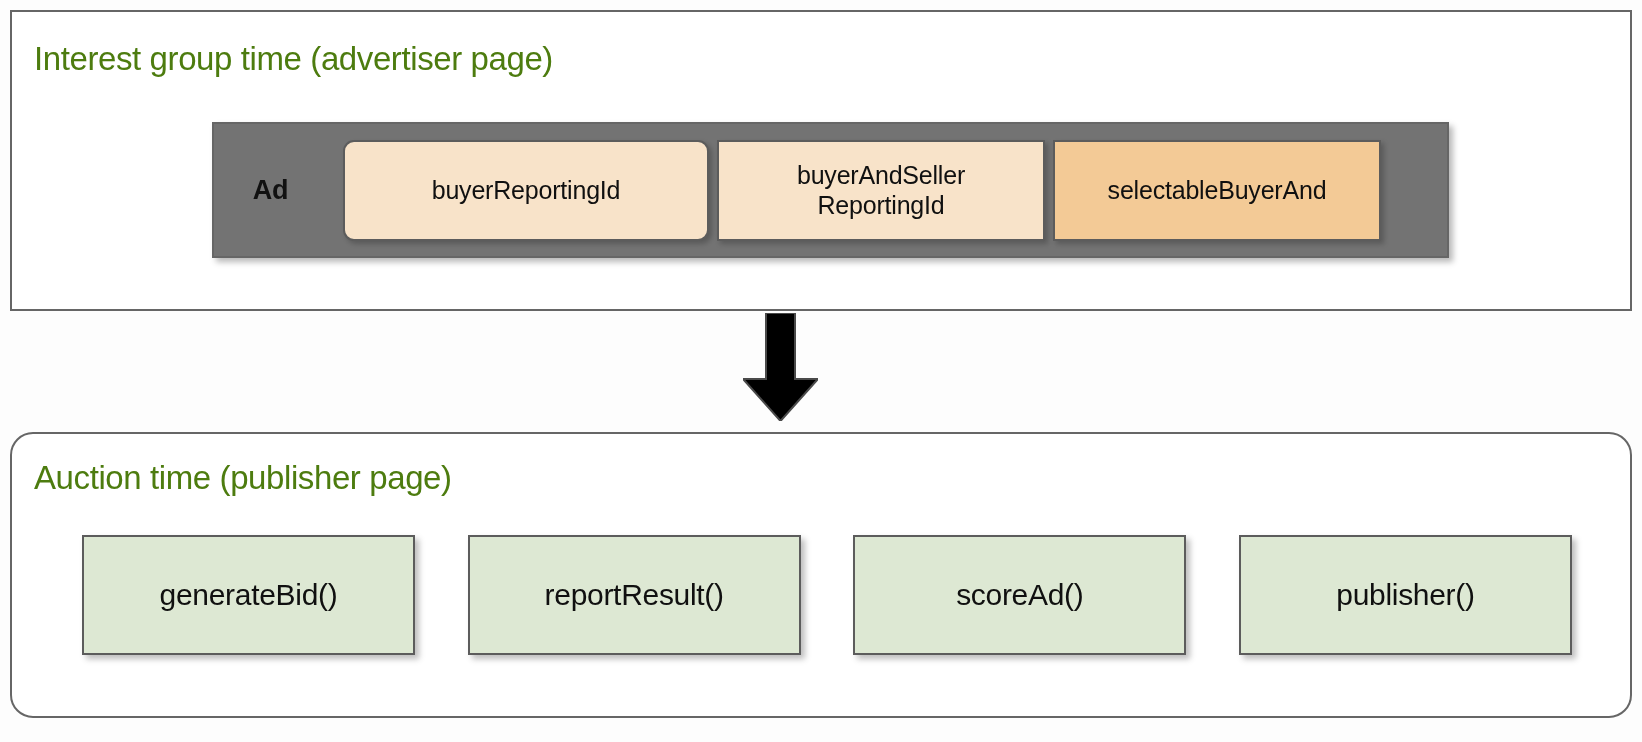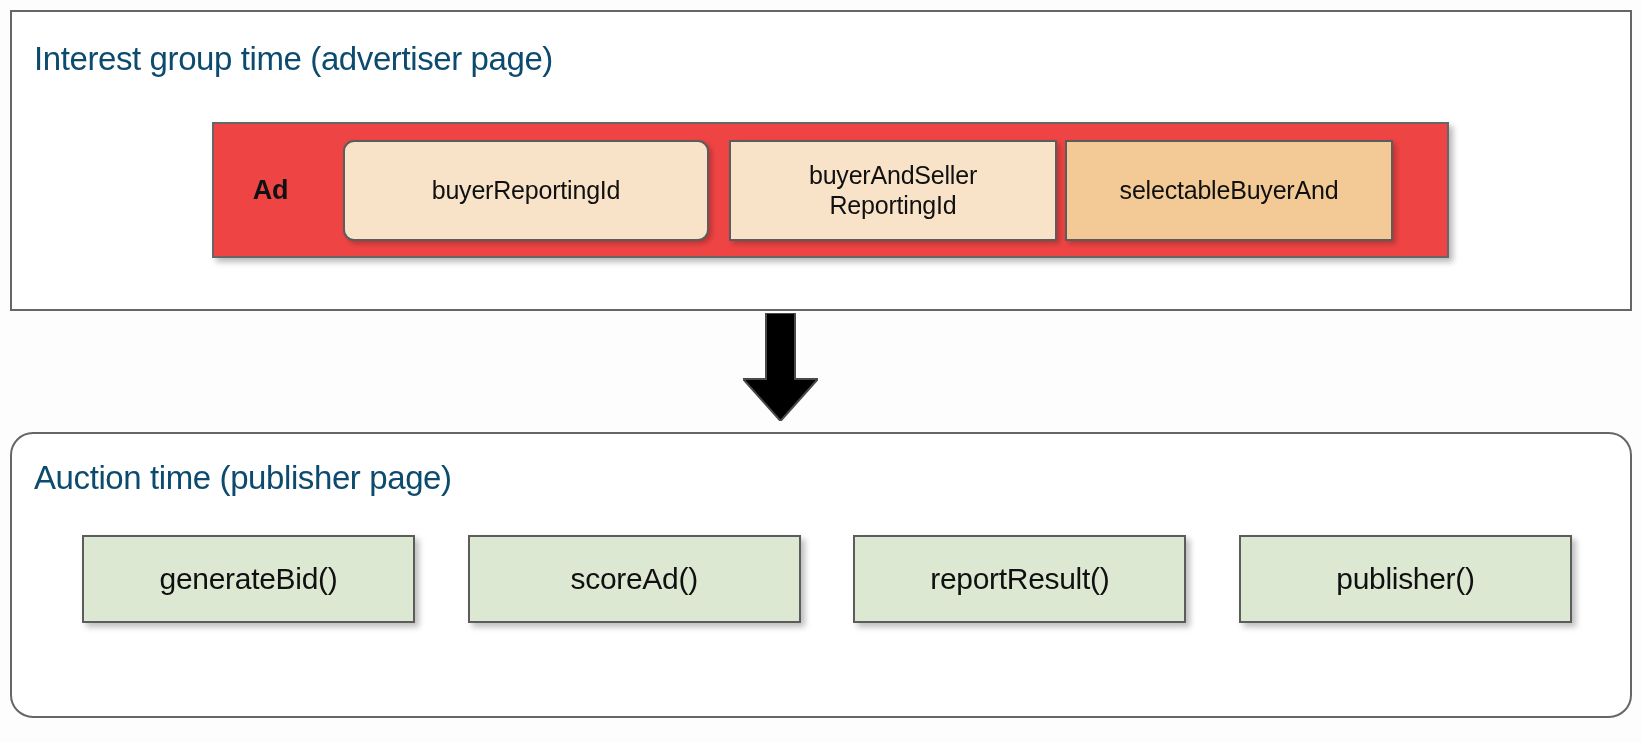--- a/index.html
+++ b/index.html
@@ -40,36 +40,36 @@
     width: 1622px;
     height: 286px;
     border-radius: 23px;
   }
 
   .panel-title {
     position: absolute;
     left: 22px;
     font-size: 33px;
     line-height: 1;
-    color: #0c4a6e;
+    color: #4d7c0f;
     font-family: "Liberation Sans", sans-serif;
     letter-spacing: -0.4px;
     white-space: nowrap;
   }
   #title-advertiser { top: 30px; }
   #title-publisher  { top: 27px; }
 
   
   #ad-group {
     position: absolute;
     left: 200px;
     top: 110px;
     width: 1237px;
     height: 136px;
-    background: #ef4444;
+    background: #737373;
     border: 2px solid #666666;
     box-sizing: border-box;
     box-shadow: 4px 4px 6px rgba(0,0,0,0.28);
     display: flex;
     align-items: center;
   }
   #ad-label {
     width: 113px;
     flex: 0 0 113px;
     text-align: center;
@@ -96,21 +96,21 @@
     font-size: 25px;
     line-height: 1.22;
     color: #101010;
     letter-spacing: -0.2px;
     box-shadow: 3px 3px 5px rgba(0,0,0,0.22);
   }
   .reporting-box.light { background: #f8e3c9; }
   .reporting-box.dark  { background: #f3ca96; }
 
   #rbox-0 { width: 366px; margin-left: 16px; border-radius: 11px; }
-  #rbox-1 { width: 328px; margin-left: 20px; }
+  #rbox-1 { width: 328px; margin-left: 8px; }
   #rbox-2 { width: 328px; margin-left: 8px; }
 
   
   #flow-arrow {
     position: absolute;
     left: 743px;
     top: 313px;
     width: 75px;
     height: 108px;
   }
@@ -121,21 +121,21 @@
     position: absolute;
     left: 70px;
     top: 101px;
     width: 1490px;
     height: 120px;
     display: flex;
     justify-content: space-between;
   }
   .fn-box {
     width: 333px;
-    height: 88px;
+    height: 120px;
     background: #dde8d3;
     border: 2px solid #5c5c5c;
     box-sizing: border-box;
     display: flex;
     align-items: center;
     justify-content: center;
     font-size: 30px;
     color: #101010;
     letter-spacing: -0.3px;
     box-shadow: 4px 4px 6px rgba(0,0,0,0.26);
@@ -187,25 +187,25 @@
 
     <div class="panel-title" id="title-publisher">Auction time (publisher page)</div>
 
     <div id="fn-row">
 
       <div class="fn-box">
         <span>generateBid()</span>
       </div>
 
       <div class="fn-box">
+        <span>reportResult()</span>
+      </div>
+
+      <div class="fn-box">
         <span>scoreAd()</span>
-      </div>
-
-      <div class="fn-box">
-        <span>reportResult()</span>
       </div>
 
       <div class="fn-box">
         <span>publisher()</span>
       </div>
 
     </div>
   </div>
 
 </div>

